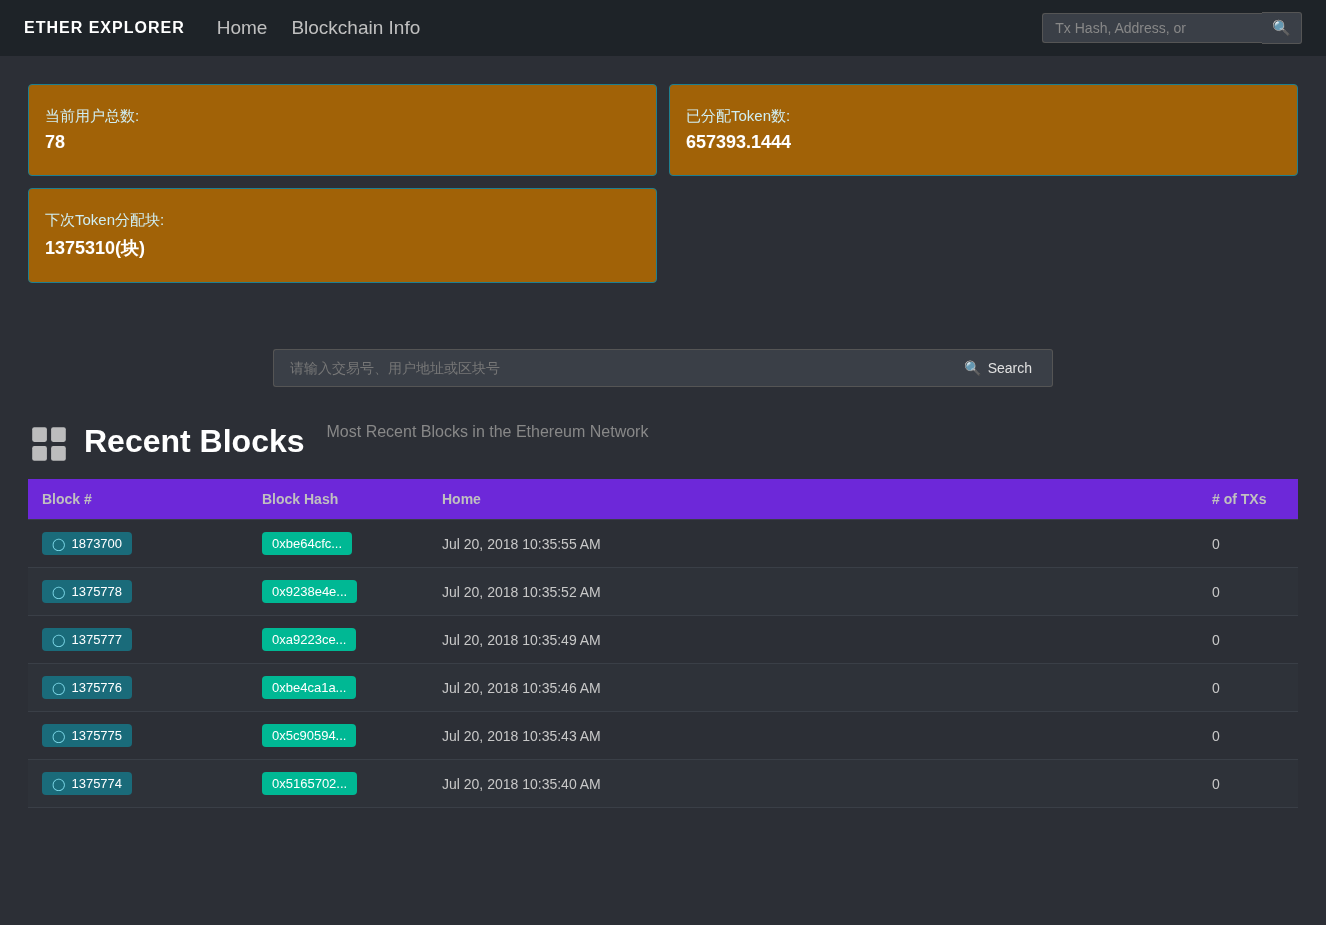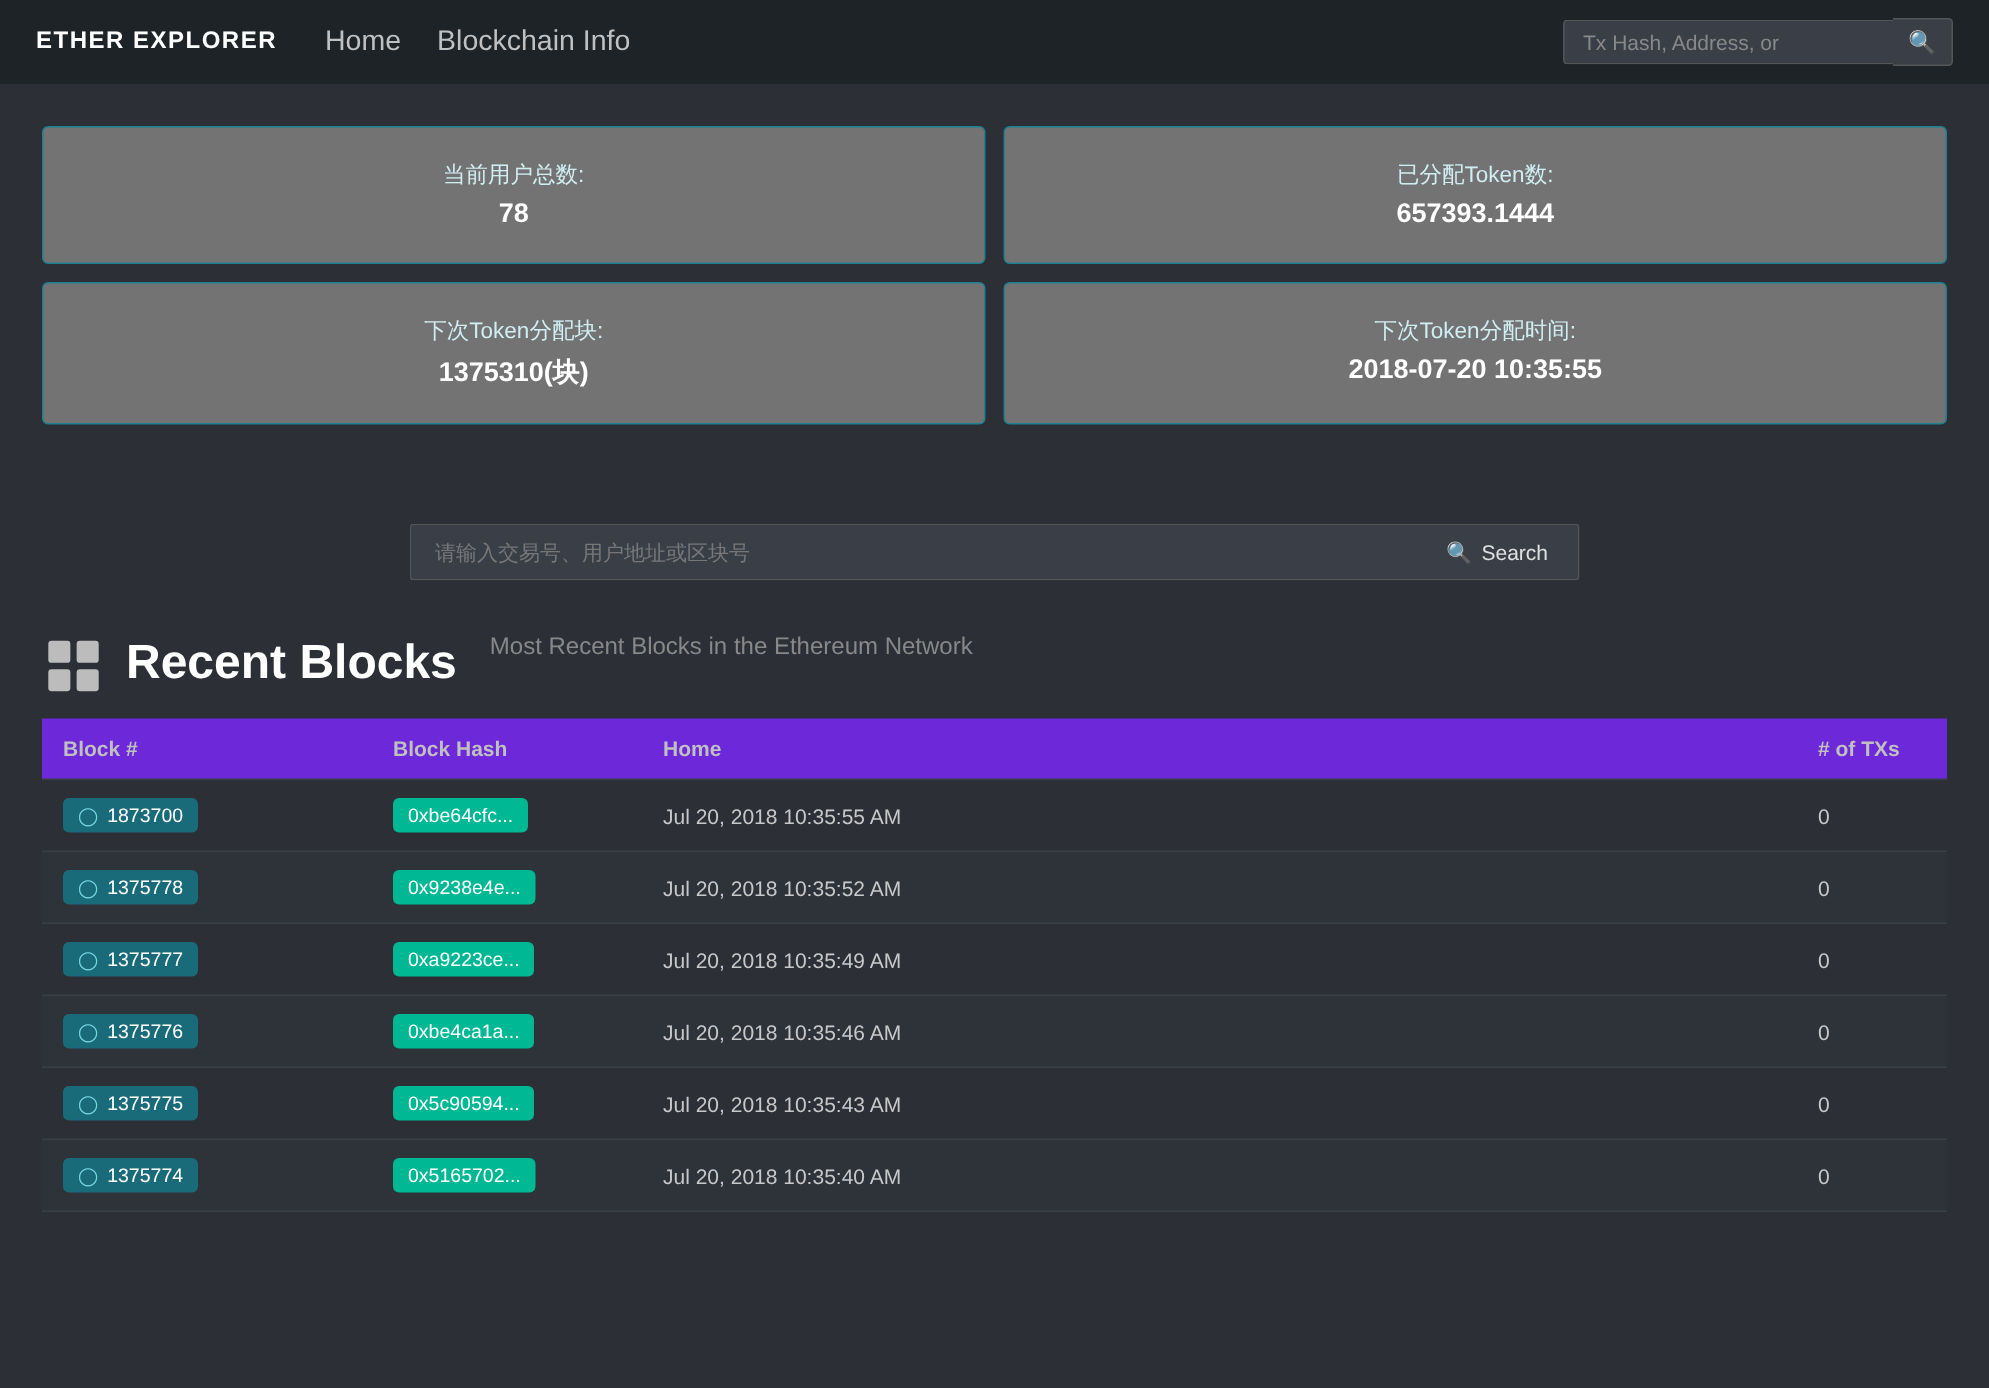--- a/index.html
+++ b/index.html
@@ -66,25 +66,25 @@
     }
 
     
     .stats-grid {
       display: grid;
       grid-template-columns: 1fr 1fr;
       gap: 12px;
       padding: 28px 28px 16px 28px;
     }
     .stat-card {
-      background-color: #737373;
+      background-color: #a16207;
       border: 1px solid #1e7f90;
       border-radius: 4px;
       padding: 22px 16px;
-      text-align: center;
+      text-align: left;
     }
     .stat-card-label {
       font-size: 15px;
       color: #d0eef2;
       margin-bottom: 6px;
     }
     .stat-card-value {
       font-size: 18px;
       font-weight: bold;
       color: #ffffff;
@@ -237,24 +237,20 @@
     <div class="stat-card-label">当前用户总数:</div>
     <div class="stat-card-value">78</div>
   </div>
   <div class="stat-card">
     <div class="stat-card-label">已分配Token数:</div>
     <div class="stat-card-value">657393.1444</div>
   </div>
   <div class="stat-card">
     <div class="stat-card-label">下次Token分配块:</div>
     <div class="stat-card-value">1375310(块)</div>
-  </div>
-  <div class="stat-card">
-    <div class="stat-card-label">下次Token分配时间:</div>
-    <div class="stat-card-value">2018-07-20 10:35:55</div>
   </div>
 </div>
 
 <div class="search-section">
   <div class="search-bar">
     <input type="text" placeholder="请输入交易号、用户地址或区块号" style="">
     <button class="search-bar-btn">
       <span>🔍</span>
       <span>Search</span>
     </button>

